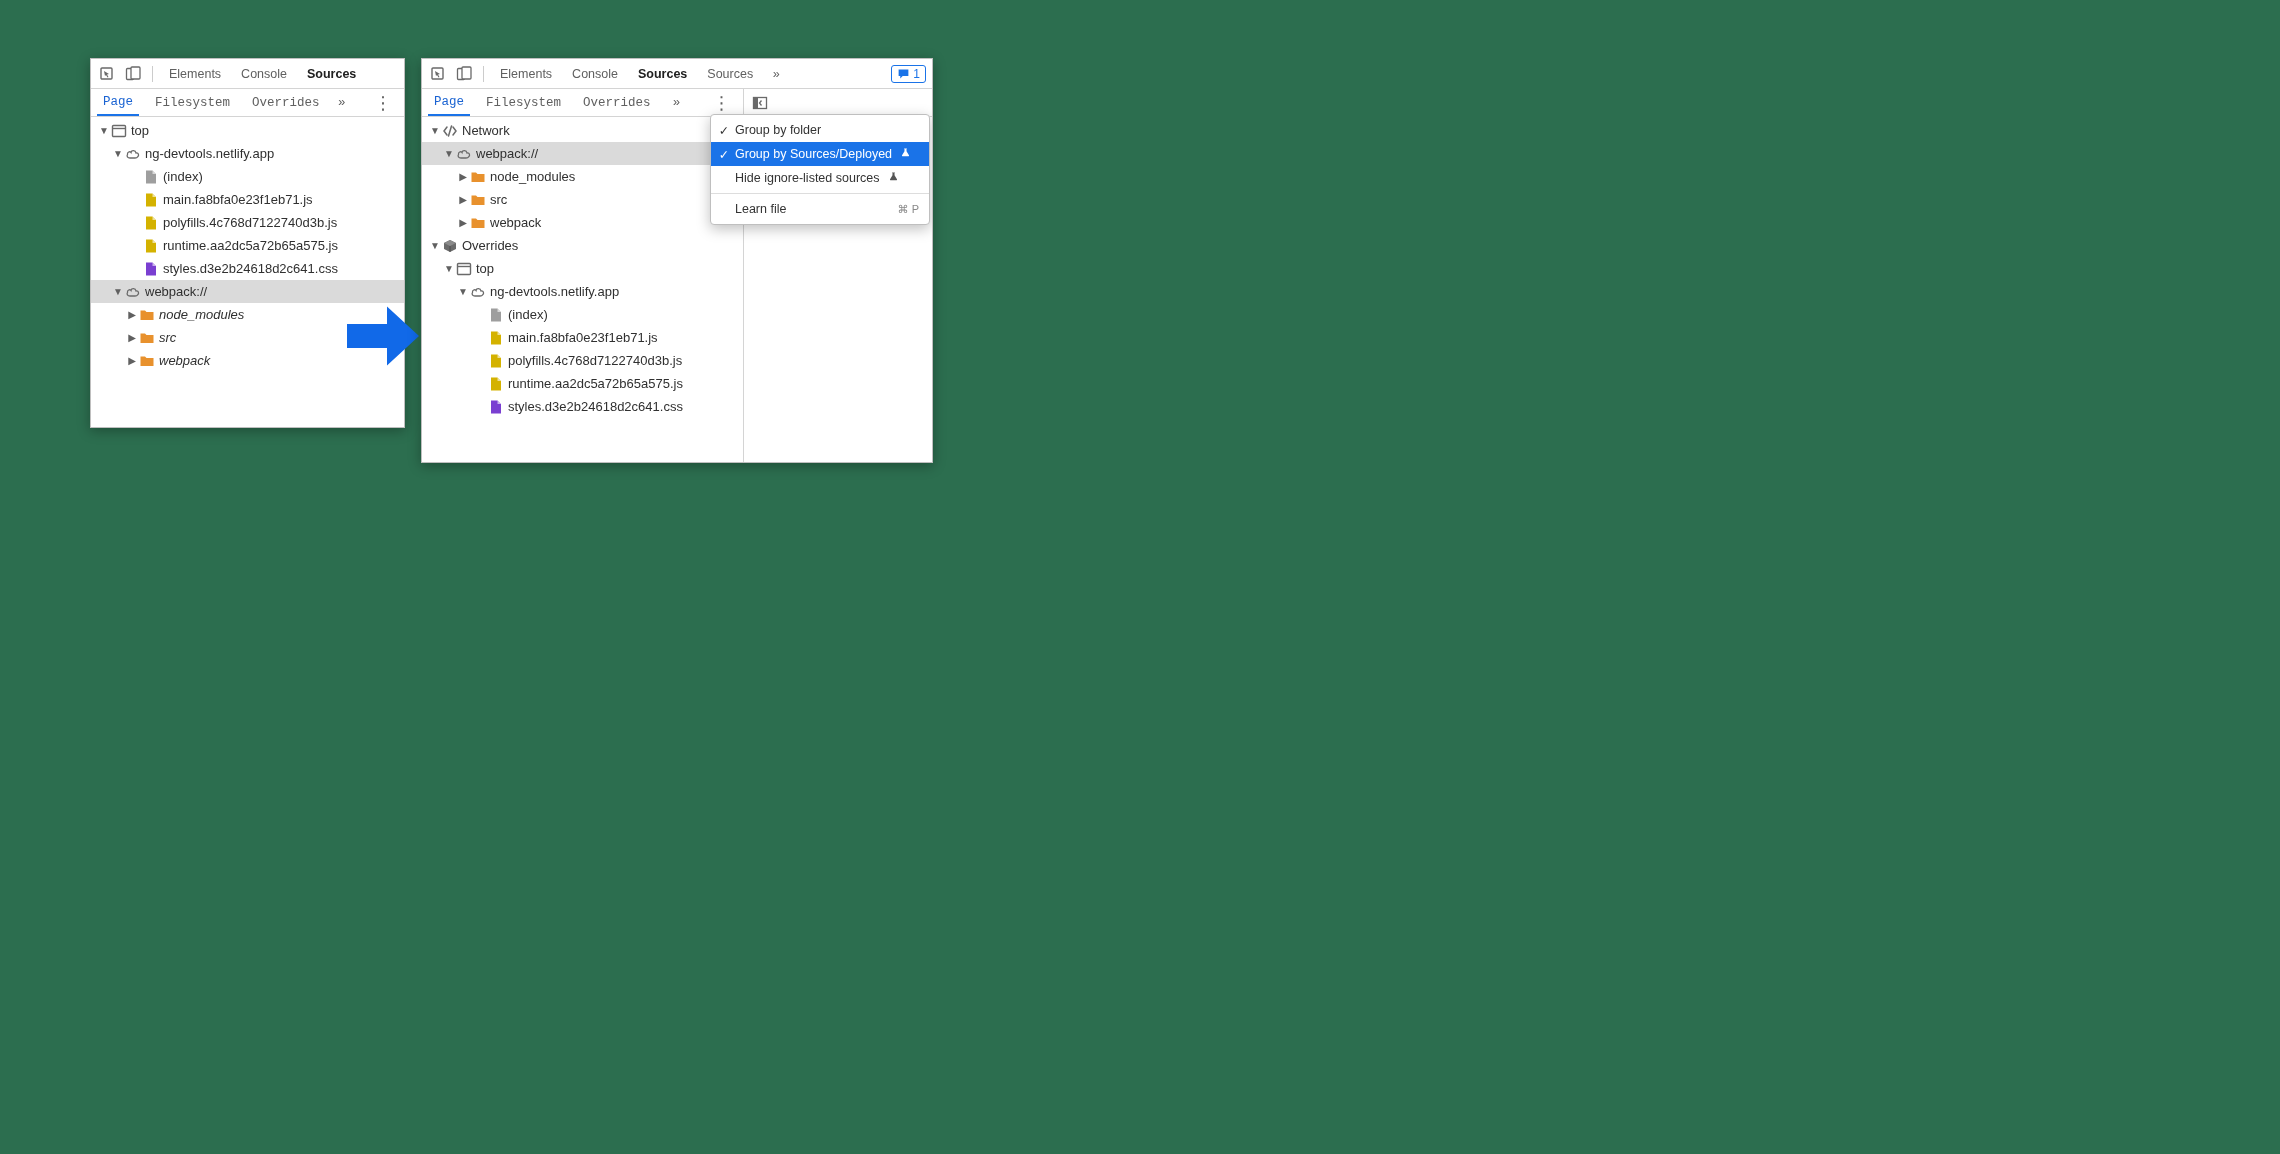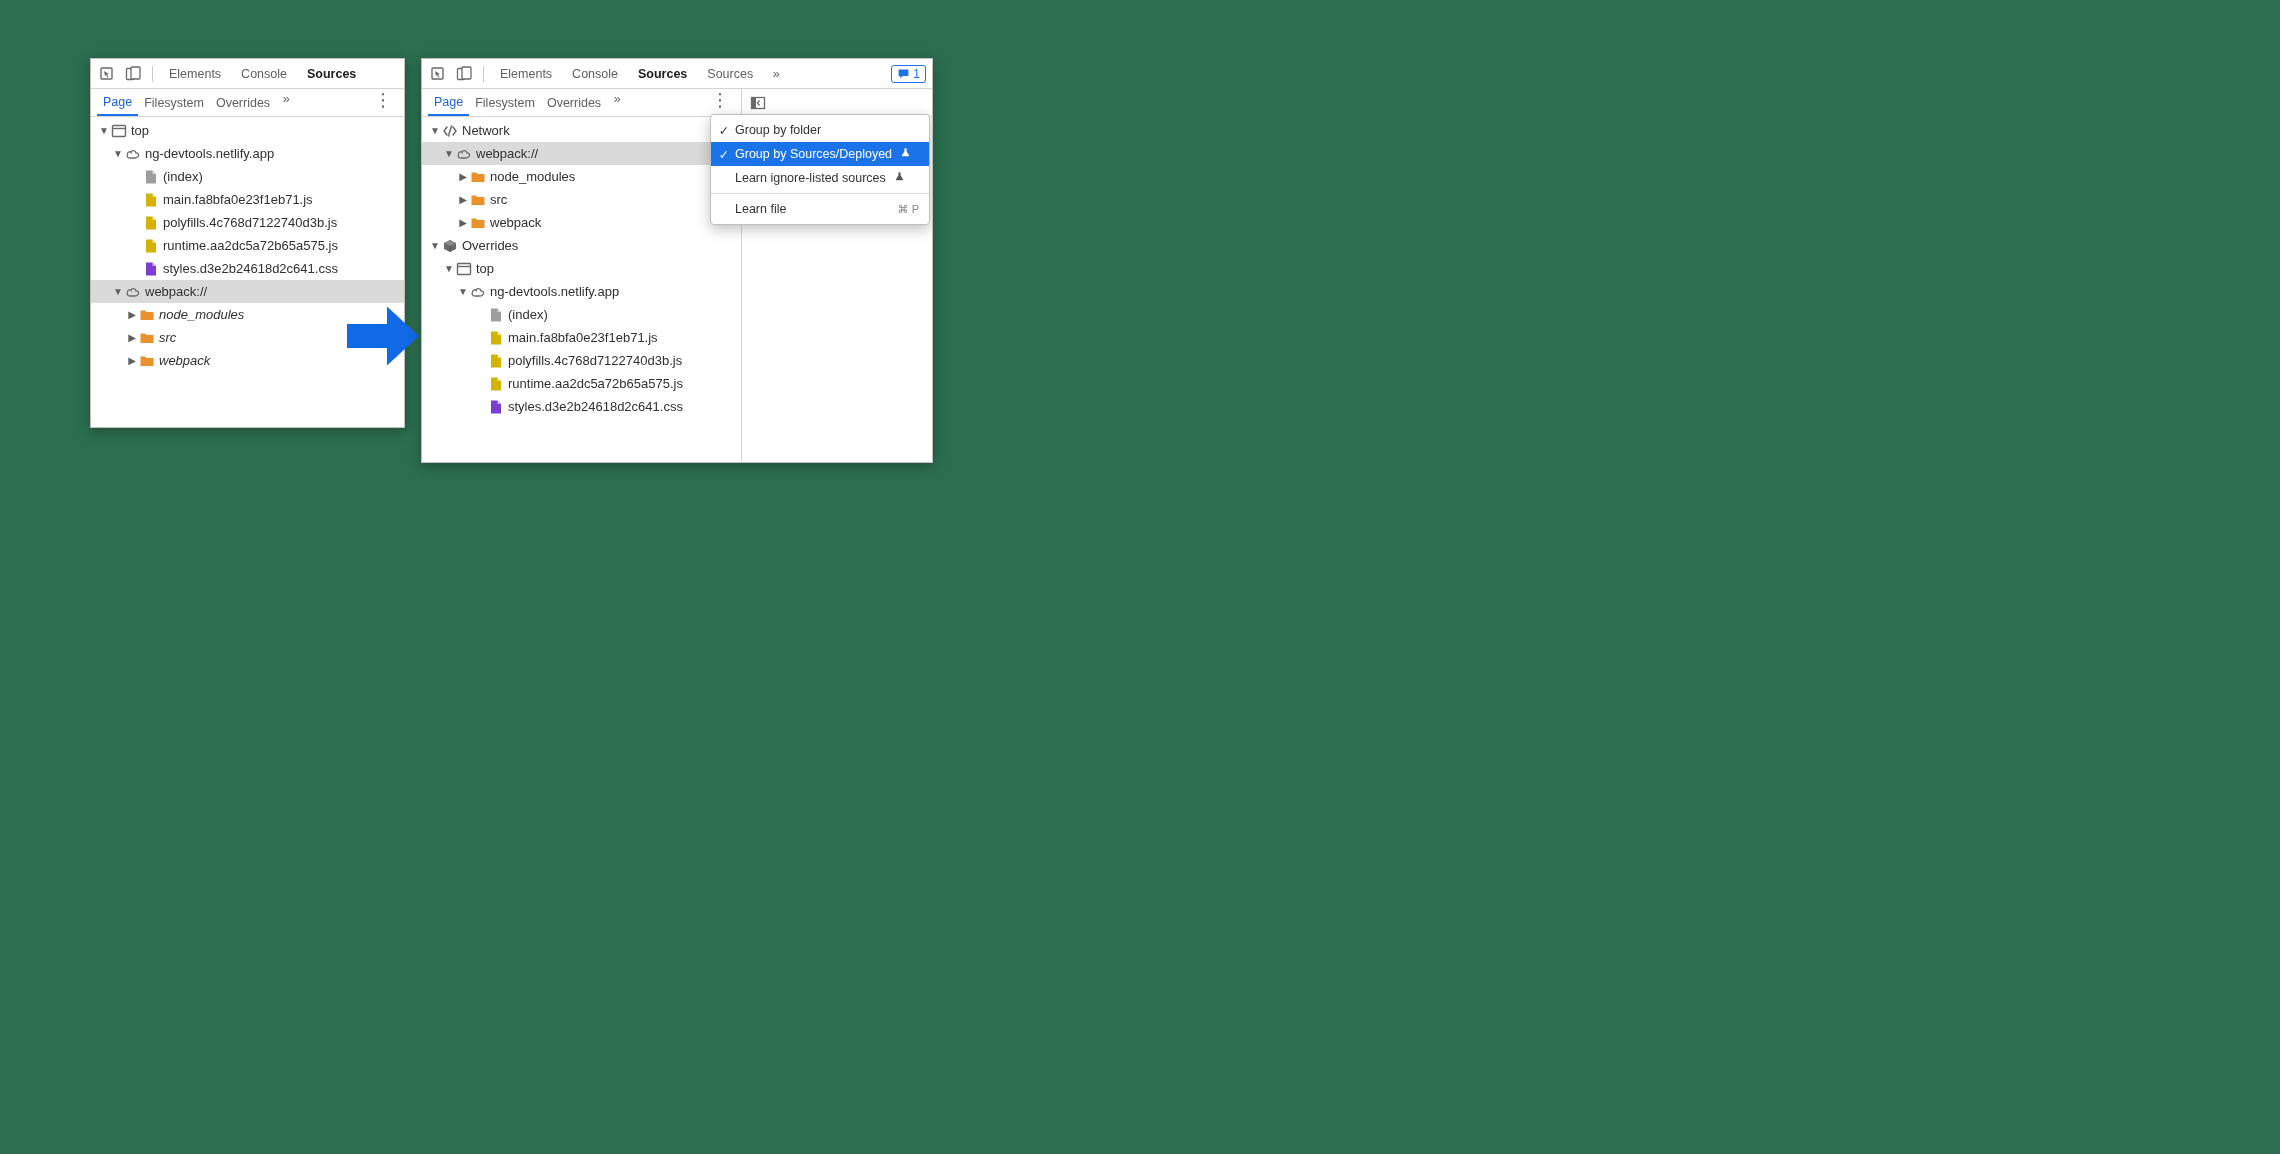--- a/index.html
+++ b/index.html
@@ -47,24 +47,26 @@
     border:1px solid #1a73e8; border-radius:3px;
     color:#1a73e8; padding:1px 5px; display:flex; align-items:center; gap:3px;
     font-size:12px; cursor:pointer;
   }
 
   
   .subbar {
     height: 28px;
     border-bottom: 1px solid #d4d4d4;
     display: flex;
+    align-items: center;
     padding: 0 6px;
-    gap: 0;
+    gap: 10px;
     font-size: 12.5px;
     color: #606060;
+    font-family: Liberation Mono, monospace;
   }
   .subbar .tab { padding: 0 6px; height:100%; display:flex; align-items:center; cursor:pointer; }
   .subbar .tab.active {
     color:#1a63d2; border-bottom:2px solid #1a73e8;
   }
   .kebab { font-size:18px; color:#606060; padding:0 6px; cursor:pointer; }
 
   
   .tree {
     flex:1; overflow:auto; font-size:13px; color:#303030; padding:2px 0;
@@ -501,21 +503,21 @@
       </div>
     <div class="mi hl">
         <span class="chk">✓</span>
         <span>Group by Sources/Deployed</span>
         <span class="flask" style="margin-left:4px"><svg viewBox="0 0 16 16" width="11" height="11" fill="#fff">
             <use href="#i-flask"></use>
           </svg></span>
       </div>
     <div class="mi">
         <span class="chk"></span>
-        <span>Learn ignore-listed sources</span>
+        <span>Hide ignore-listed sources</span>
         <span class="flask" style="margin-left:4px"><svg viewBox="0 0 16 16" width="11" height="11" fill="#555">
             <use href="#i-flask"></use>
           </svg></span>
       </div>
     <hr>
     <div class="mi">
         <span class="chk"></span>
         <span>Learn file</span>
         <span class="extra">⌘ P</span>
       </div>

